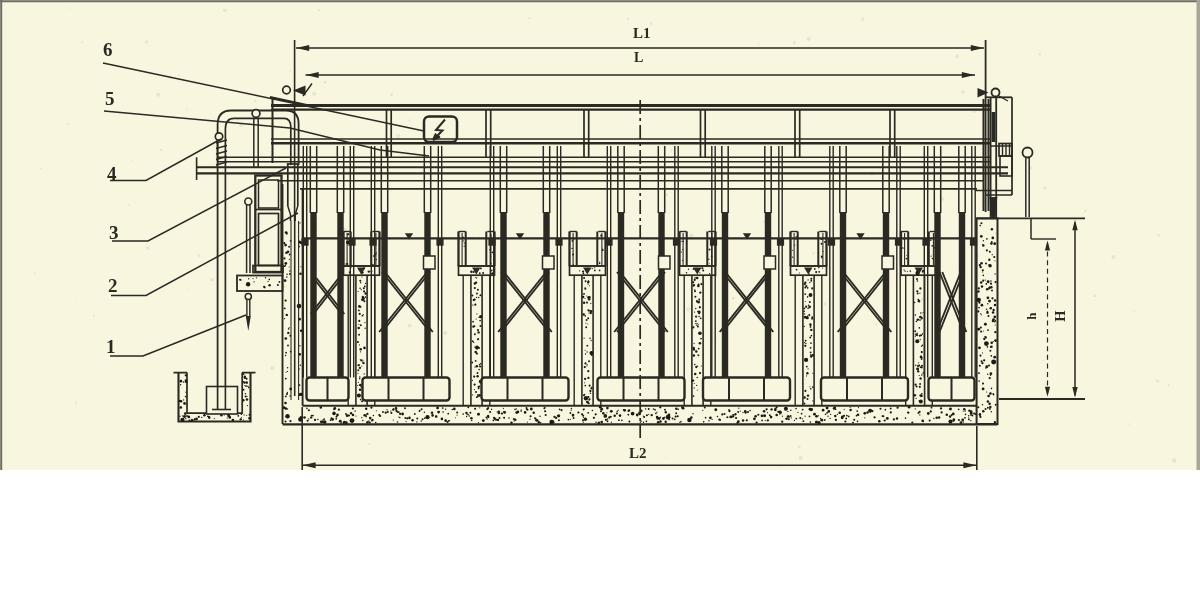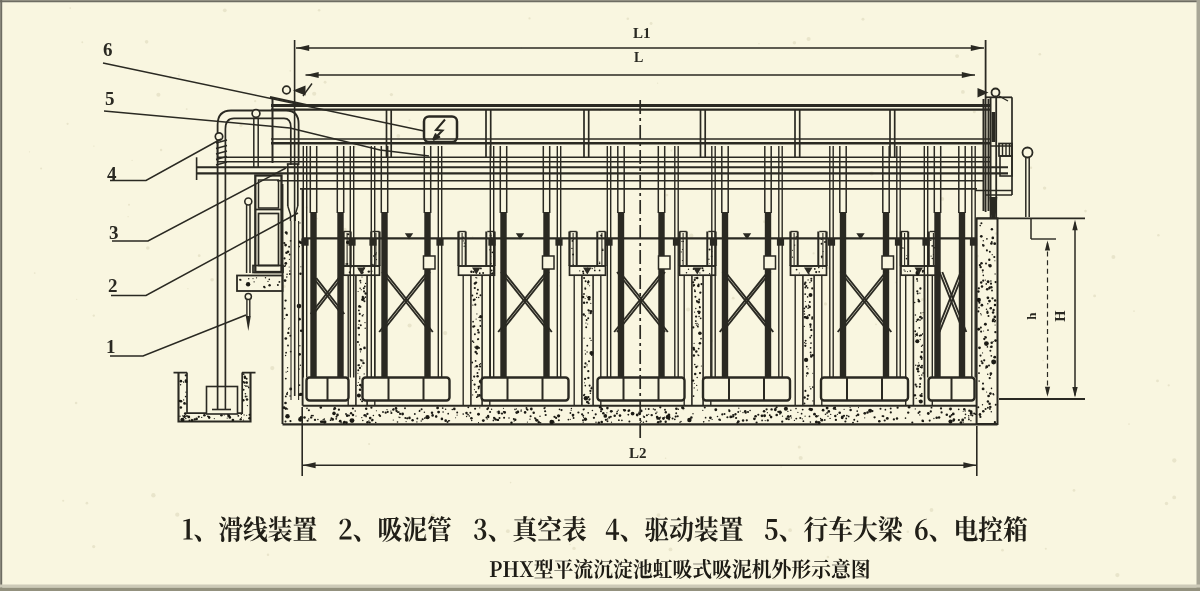--- a/index.html
+++ b/index.html
@@ -1,14 +1,14 @@
 <!DOCTYPE html>
 <html><head><meta charset="utf-8"><style>
 html,body{margin:0;padding:0;background:#fff;font-family:"Liberation Sans",sans-serif;}
-#wrap{width:1200px;height:591px;overflow:hidden;}
+#wrap{width:1200px;height:470px;overflow:hidden;}
 svg{display:block;filter:blur(0.5px);}
 </style></head><body>
 <div id="wrap">
 <svg width="1200" height="591" viewBox="0 0 1200 591">
 <rect x="0" y="0" width="1200" height="591" fill="#f9f6e0"></rect>
 
 <g fill="#e9e5cb">
         <circle cx="391.4" cy="94.6" r="1.64"></circle>
         <circle cx="93.8" cy="315.6" r="1.19"></circle>
         <circle cx="76.7" cy="299.3" r="0.66"></circle>

